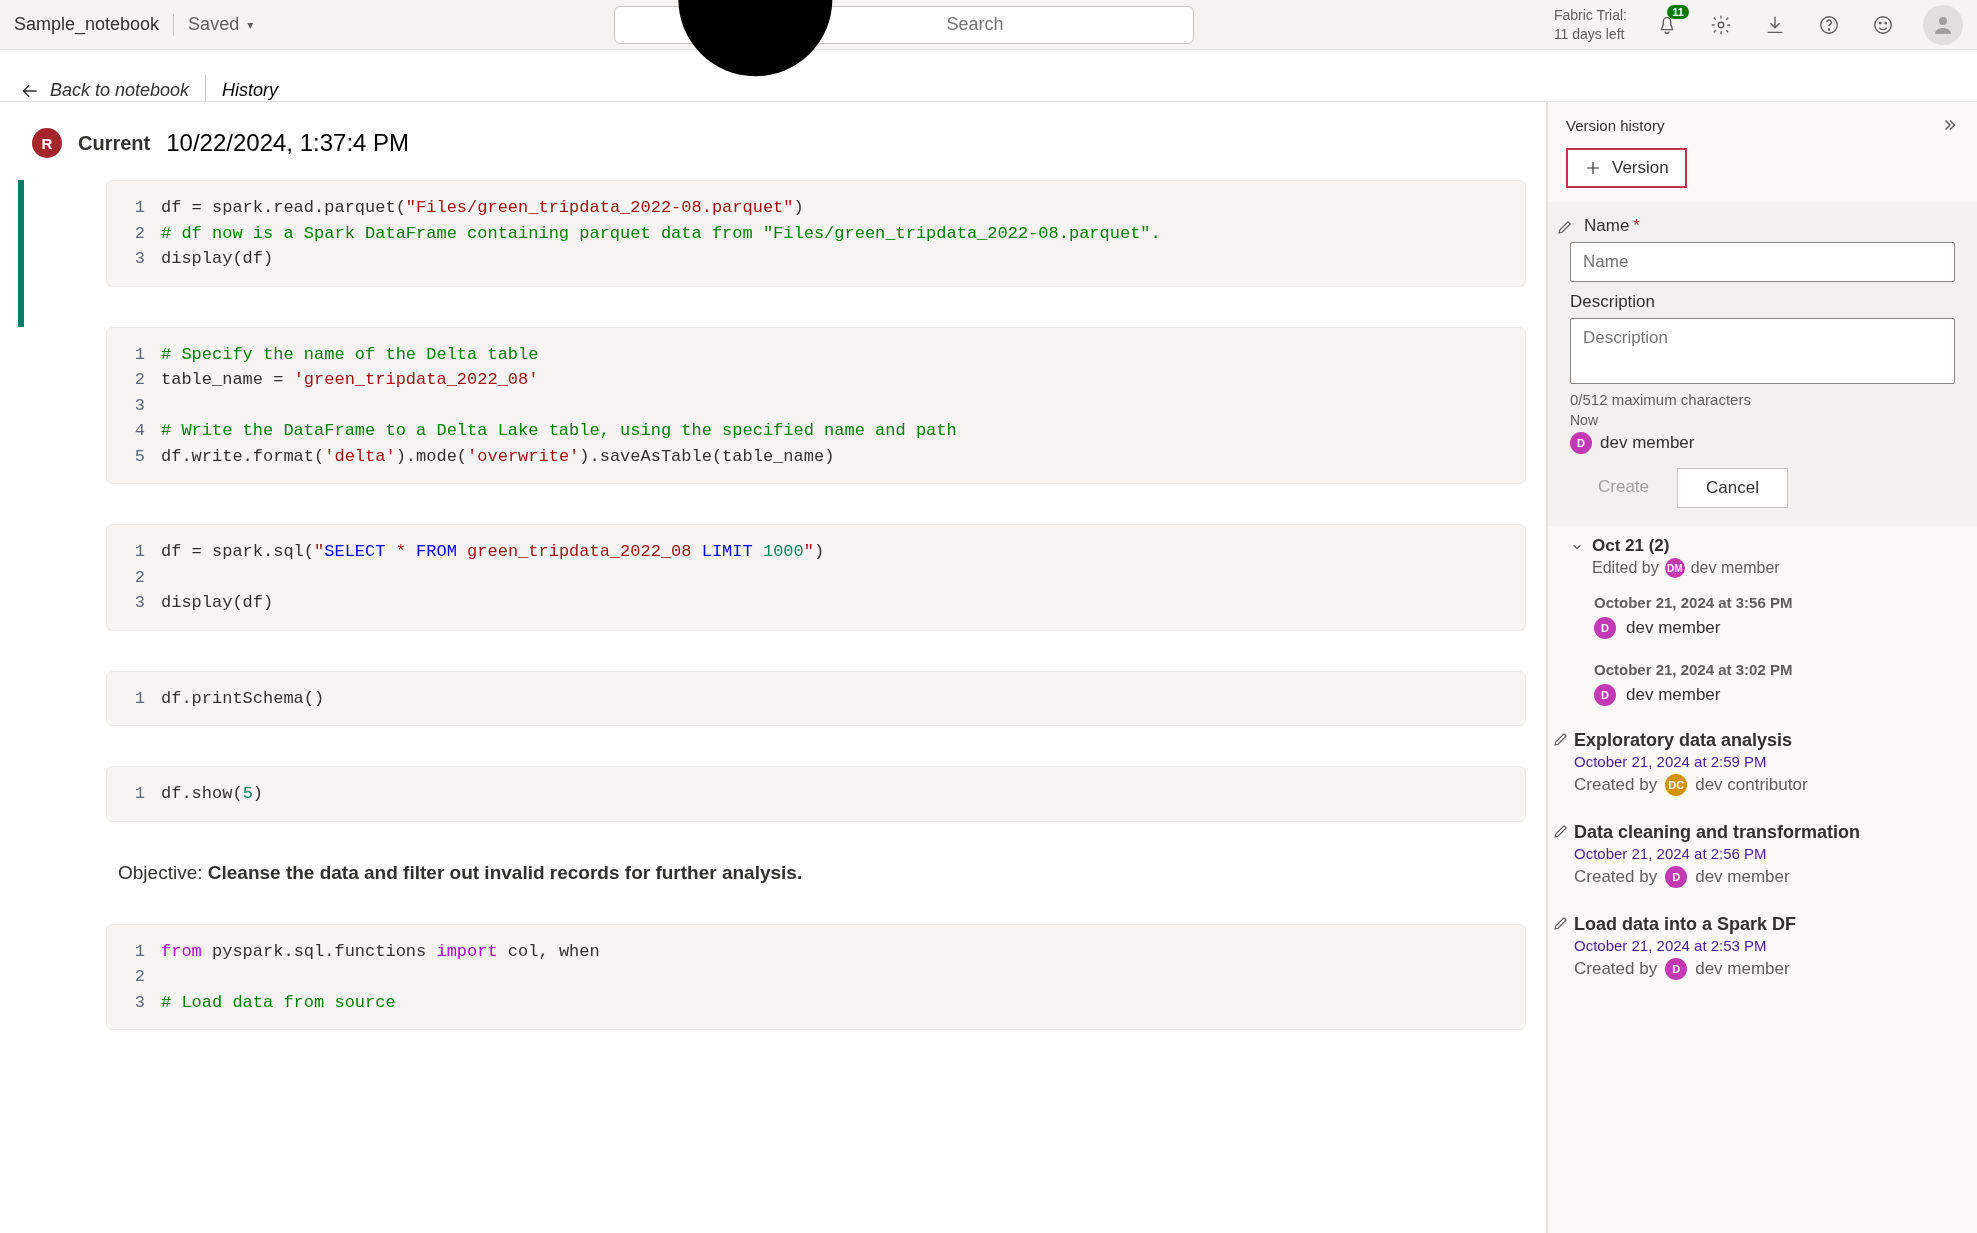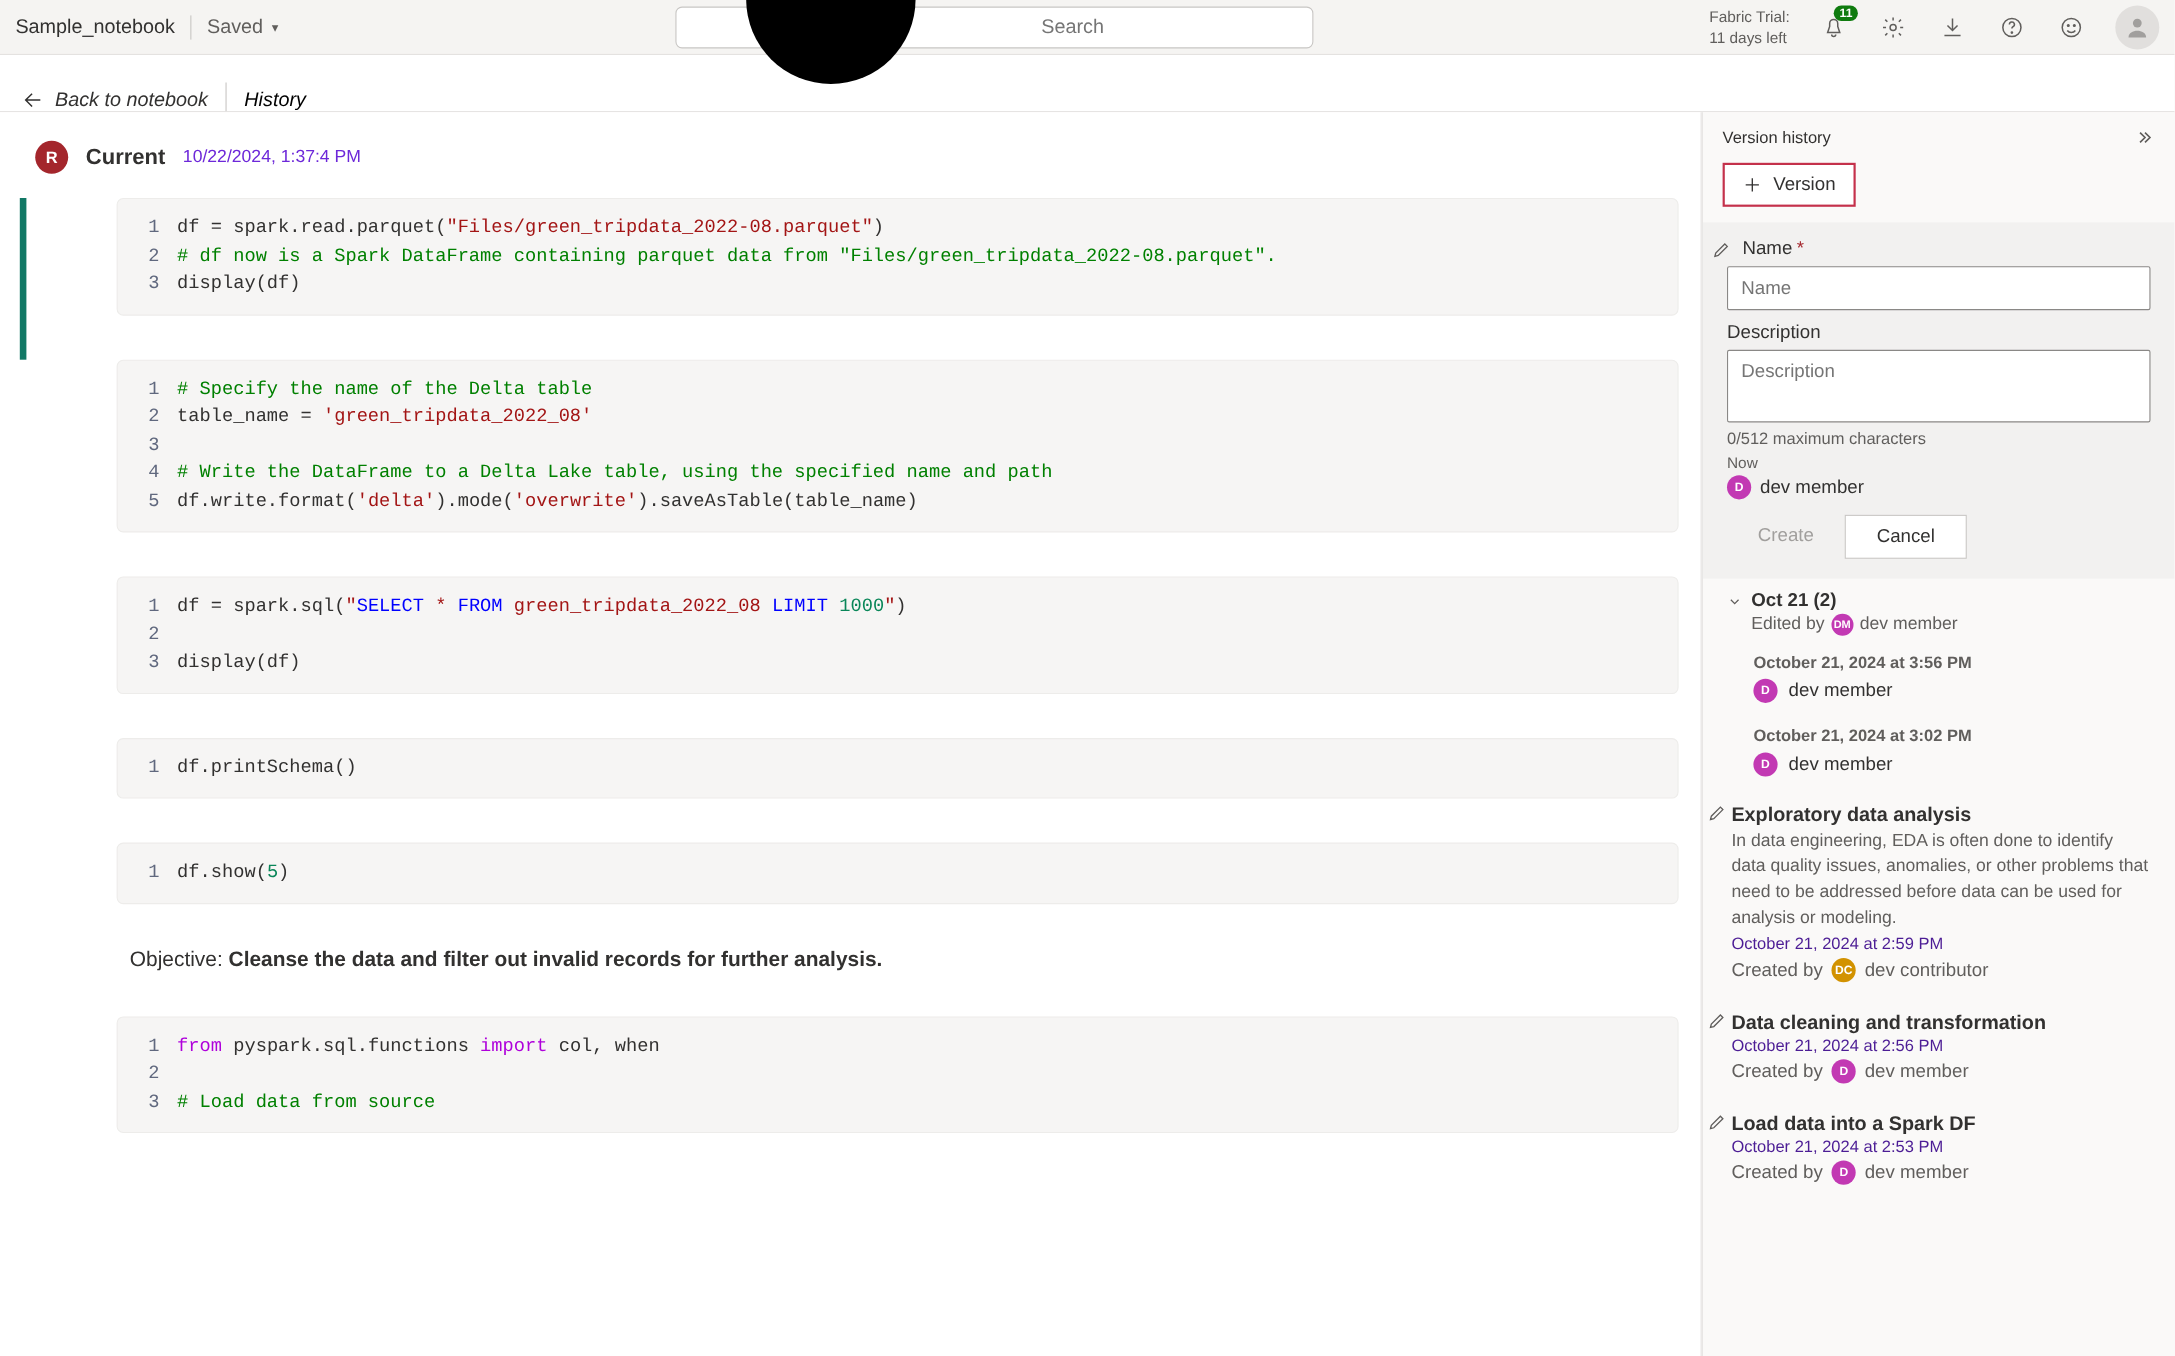--- a/index.html
+++ b/index.html
@@ -32,21 +32,21 @@
 
   
   .main { display: flex; height: calc(1233px - 50px - 52px); }
   .content { flex: 1; overflow-y: scroll; background: #fff; padding: 18px 0 40px 14px; position: relative; border-right: 1px solid #e4e2e0;}
   .panel { width: 430px; background: #faf9f8; border-left: 1px solid #e4e2e0; display: flex; flex-direction: column; }
 
   
   .cur-head { display: flex; align-items: center; gap: 16px; padding: 8px 18px 22px 18px; }
   .avatar-pill { width: 30px; height: 30px; border-radius: 50%; background: #a4262c; color: #fff; font-weight: 600; display: flex; align-items: center; justify-content: center; font-size: 15px; }
   .cur-head .cur { font-size: 20px; font-weight: 600; }
-  .cur-head .ts { font-size: 16px; color: #6d28d9; }
+  .cur-head .ts { font-size: 24px; color: #000000; }
 
   
   .cells { padding-left: 4px; }
   .cell-outer { border-left: 4px solid transparent; padding: 0px 20px 40px 84px; }
   .cell-outer.active { border-left: 6px solid #117865; padding-left: 82px; }
   .cell { background: #f6f5f4; border: 1px solid #edecea; border-radius: 6px; padding: 14px 18px; font-family: Consolas, "Courier New", monospace; font-size: 17px; line-height: 1.5; }
   .line { display: flex; white-space: pre; }
   .ln { color: #60687e; width: 36px; flex-shrink: 0; text-align: right; padding-right: 16px; user-select: none; }
   .c-str { color: #a31515; }
   .c-cmt { color: #008000; }
@@ -306,21 +306,20 @@
               <span>dev member</span>
             </div>
           </div>
         </div>
       <div id="named-versions">
           <div class="named-ver">
             <span class="pencil-pos"><svg class="pencil" viewBox="0 0 24 24">
                 <path d="M4 20l4-1 11-11-3-3L5 16l-1 4z"></path>
               </svg></span>
             <div class="nvtitle">Exploratory data analysis</div>
-            <div class="nvdesc">In data engineering, EDA is often done to identify data quality issues, anomalies, or other problems that need to be addressed before data can be used for analysis or modeling.</div>
             <div class="ts3">October 21, 2024 at 2:59 PM</div>
             <div class="cby">
               <span>Created by</span>
               <span class="mini-av dc">DC</span>
               <span>dev contributor</span>
             </div>
           </div>
           <div class="named-ver">
             <span class="pencil-pos"><svg class="pencil" viewBox="0 0 24 24">
                 <path d="M4 20l4-1 11-11-3-3L5 16l-1 4z"></path>

